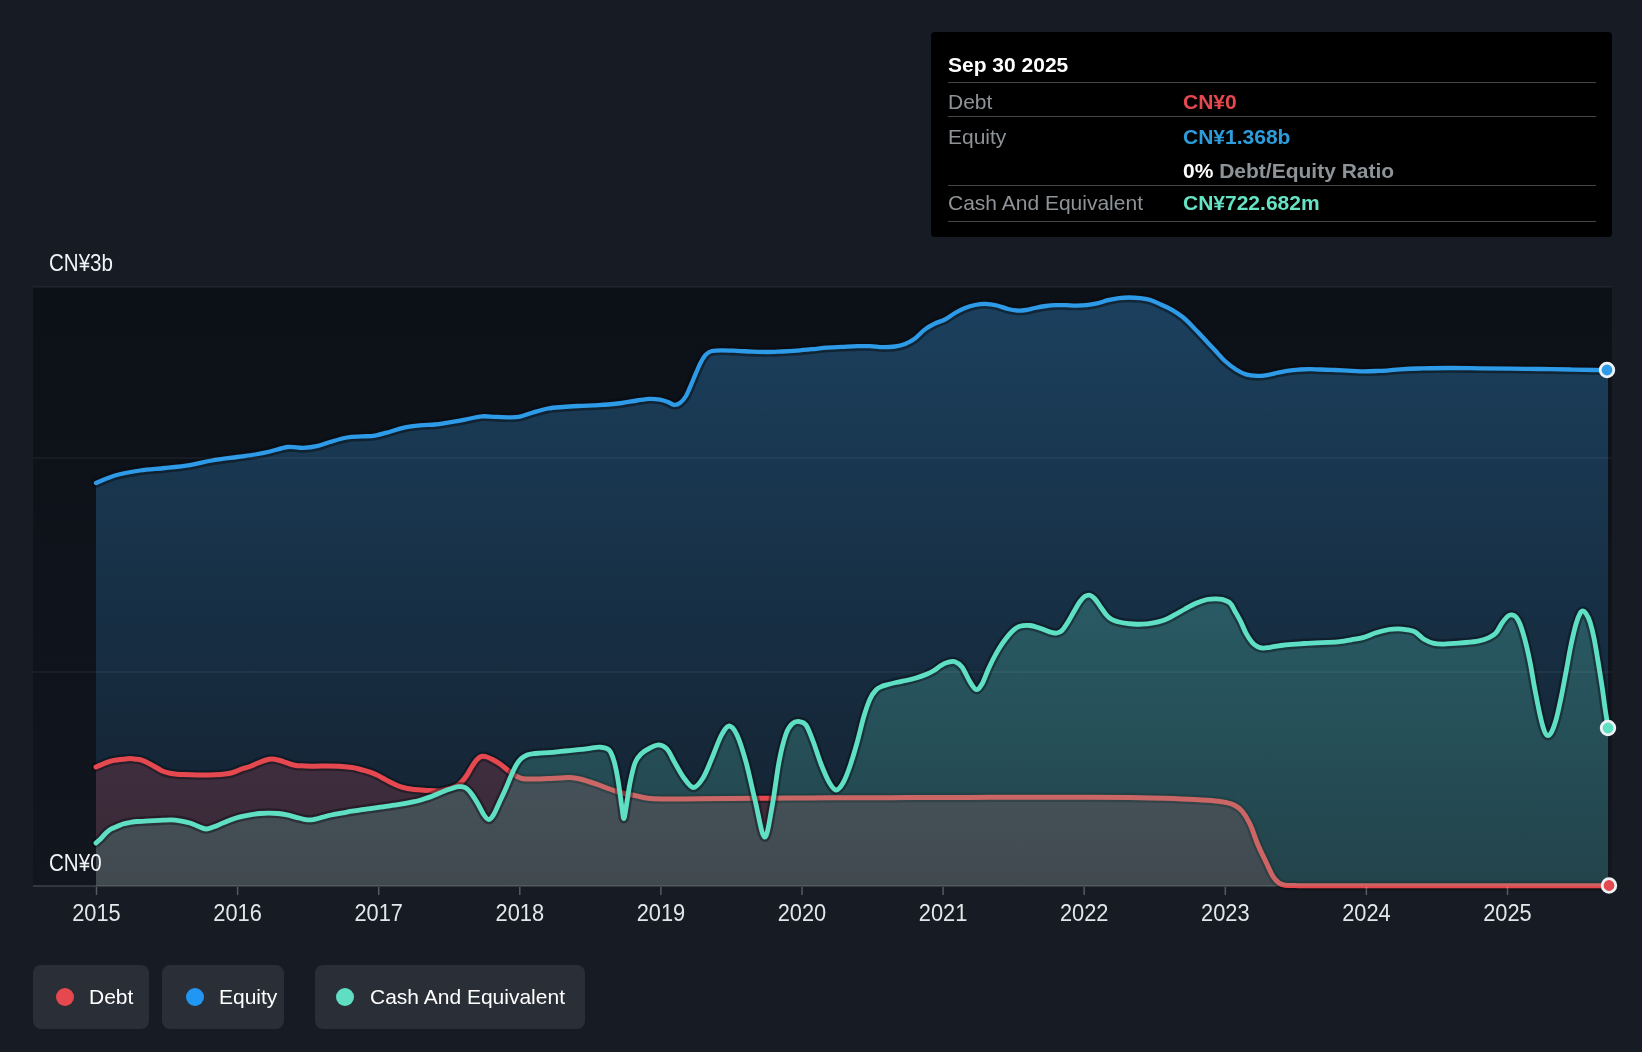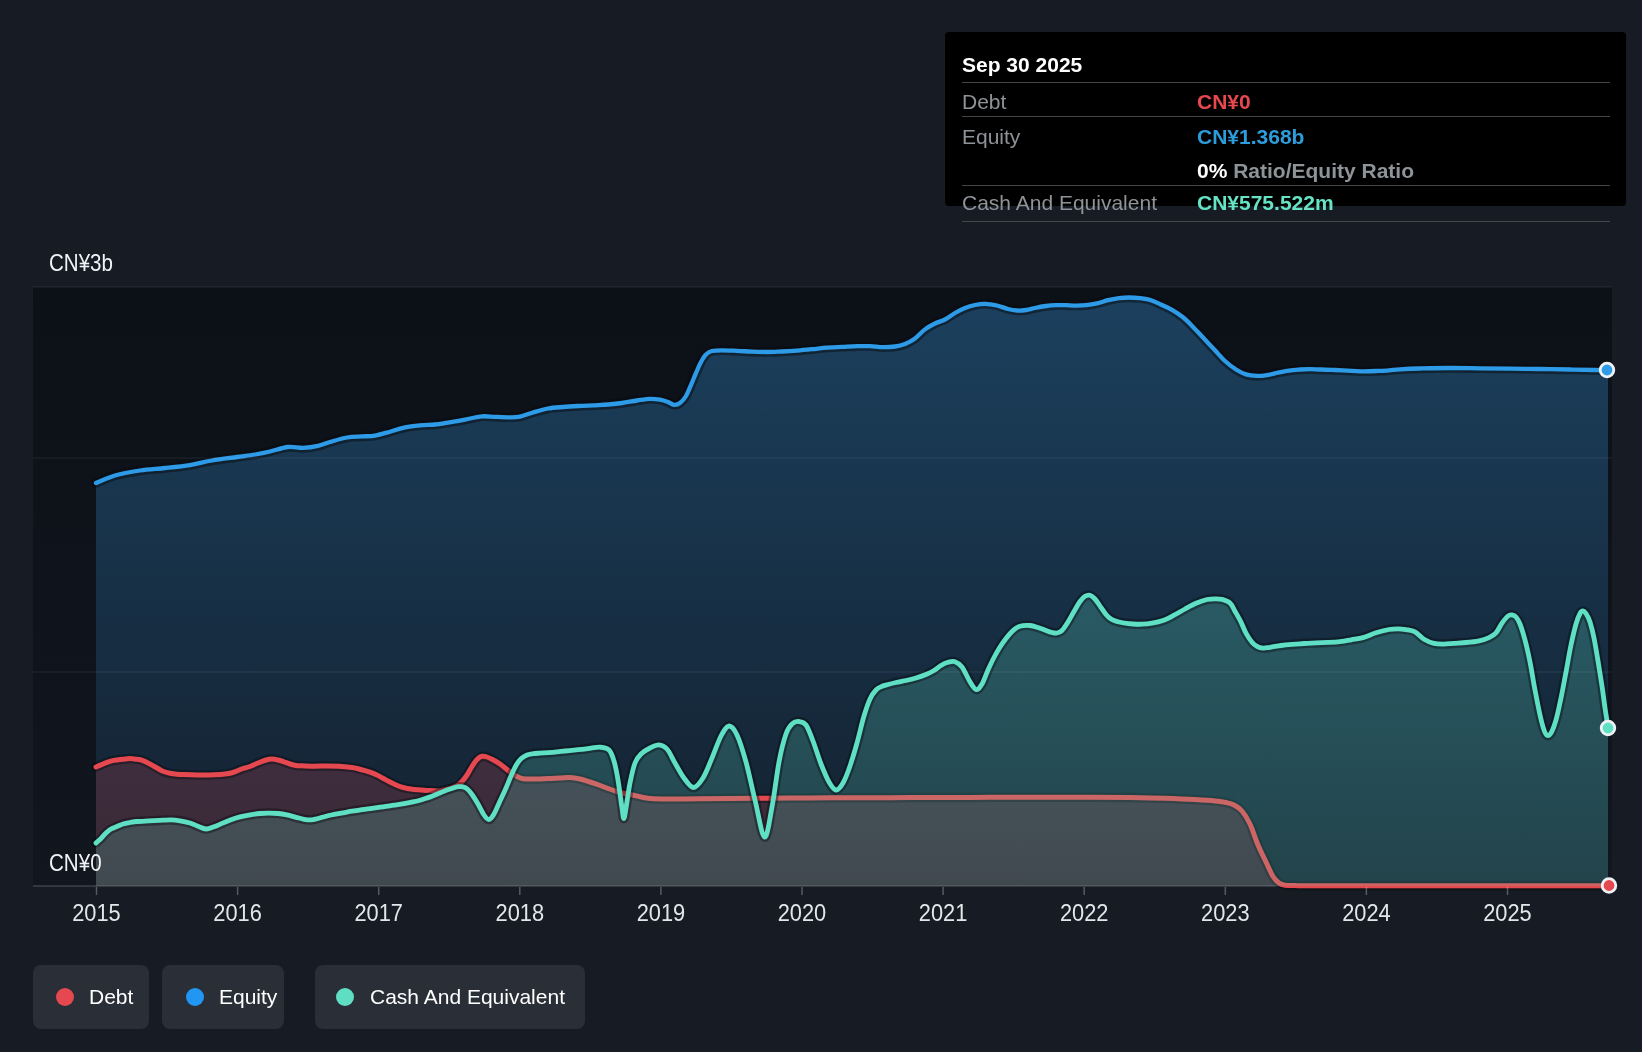--- a/index.html
+++ b/index.html
@@ -1,17 +1,17 @@
 <!DOCTYPE html>
 <html><head><meta charset="utf-8">
 <style>
 html,body{margin:0;padding:0;background:#161b24;width:1642px;height:1052px;overflow:hidden;font-family:"Liberation Sans",sans-serif;}
 #wrap{position:relative;width:1642px;height:1052px;}
 #chart{position:absolute;left:0;top:0;}
-.tt{position:absolute;left:931px;top:32px;width:681px;height:174px;background:#000;border-radius:4px;box-sizing:border-box;margin-left:14px;}
+.tt{position:absolute;left:931px;top:32px;width:681px;height:205px;background:#000;border-radius:4px;box-sizing:border-box;}
 .tt .ttl{position:absolute;left:17px;font-size:21px;font-weight:bold;color:#fff;}
 .tt .sep{position:absolute;left:17px;width:648px;height:0;border-top:1px solid #43474c;}
 .tt .lab{position:absolute;left:17px;font-size:21px;color:#8e9398;}
 .tt .val{position:absolute;left:252px;font-size:21px;font-weight:bold;}
 .lg{position:absolute;top:965px;height:64px;background:#2a2e36;border-radius:8px;}
 .lg .dot{position:absolute;top:23px;width:18px;height:18px;border-radius:50%;}
 .lg .tx{position:absolute;top:20px;font-size:21px;color:#fff;}
 </style></head>
 <body>
 <div id="wrap">
@@ -78,24 +78,24 @@
         <text x="1507.5" y="921" text-anchor="middle" font-size="23" fill="#e4e7ea" textLength="48.5" lengthAdjust="spacingAndGlyphs">2025</text>
 </svg></div>
 <div class="tt">
 <div class="ttl" style="top:21px">Sep 30 2025</div>
 <div class="sep" style="top:49.5px"></div>
 <div class="lab" style="top:57.5px">Debt</div>
       <div class="val" style="top:57.5px;color:#e5484e">CN¥0</div>
 <div class="sep" style="top:84px"></div>
 <div class="lab" style="top:93px">Equity</div>
       <div class="val" style="top:93px;color:#2d9cdb">CN¥1.368b</div>
-<div class="val" style="top:126.5px;color:#fff">0% <span style="color:#8e9398">Ratio/Equity Ratio</span></div>
+<div class="val" style="top:126.5px;color:#fff">0% <span style="color:#8e9398">Debt/Equity Ratio</span></div>
 <div class="sep" style="top:153px"></div>
 <div class="lab" style="top:158.5px">Cash And Equivalent</div>
-      <div class="val" style="top:158.5px;color:#66e3c4">CN¥575.522m</div>
+      <div class="val" style="top:158.5px;color:#66e3c4">CN¥722.682m</div>
 <div class="sep" style="top:188.5px"></div>
 </div>
 <div class="lg" style="left:33px;width:116px">
       <div class="dot" style="left:23px;background:#e5484e"></div>
       <div class="tx" style="left:56px">Debt</div>
     </div>
 <div class="lg" style="left:162px;width:122px">
       <div class="dot" style="left:24px;background:#2196f3"></div>
       <div class="tx" style="left:57px">Equity</div>
     </div>

